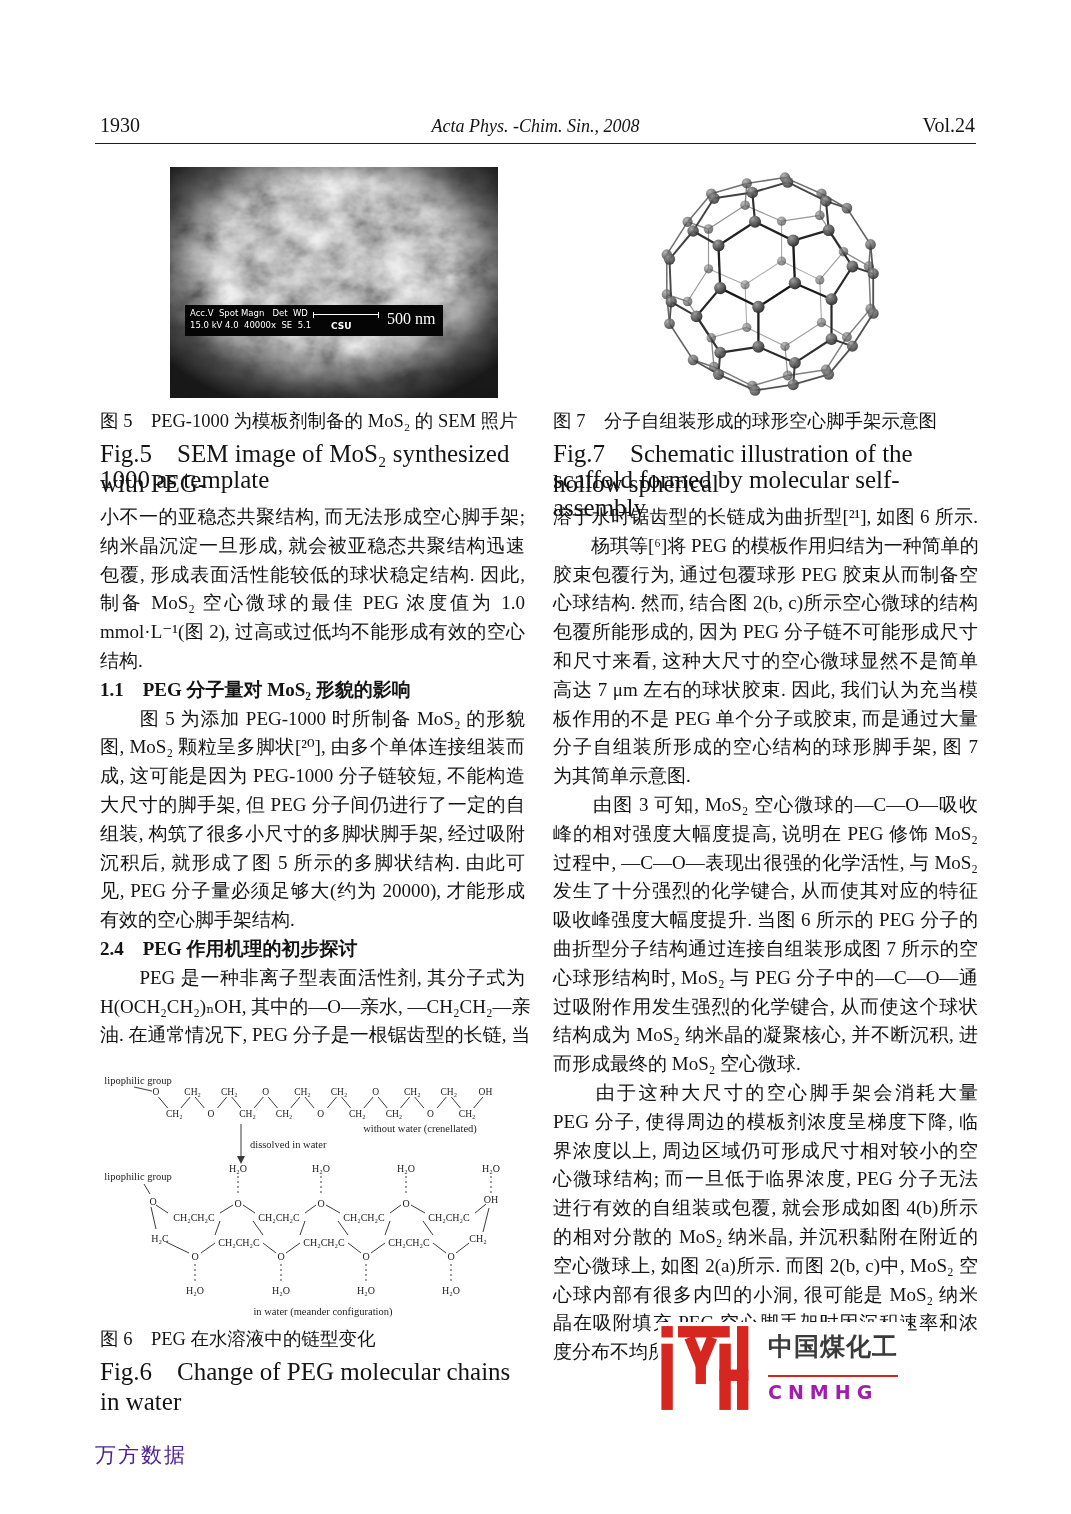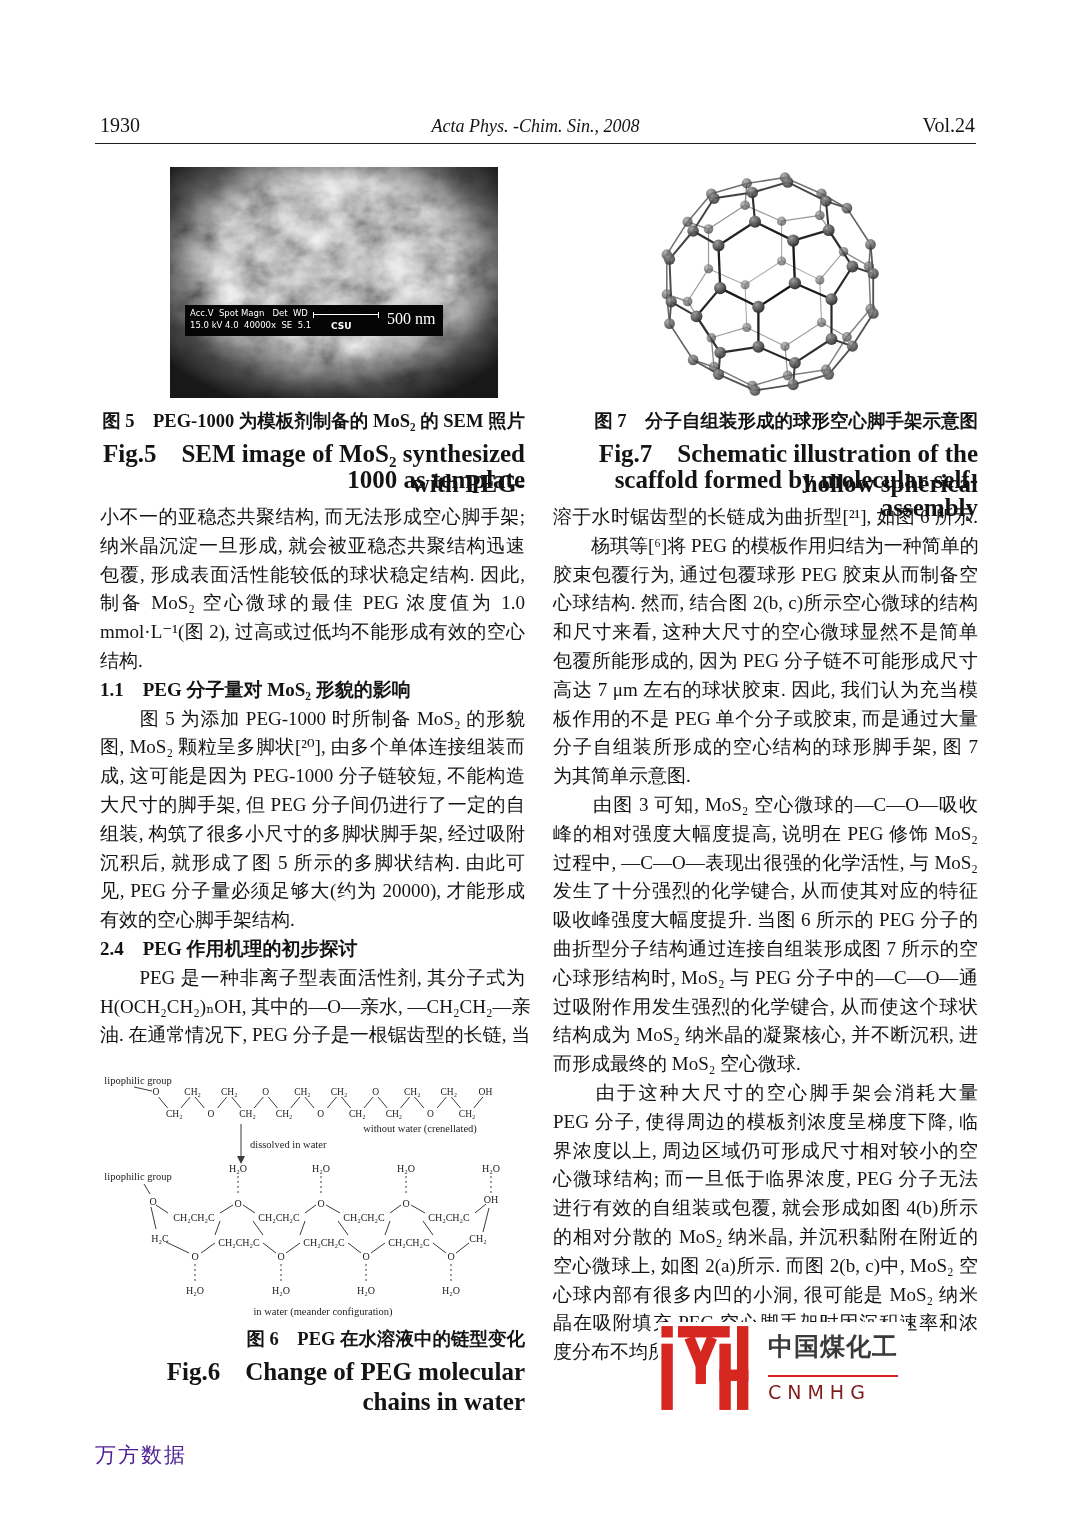--- a/index.html
+++ b/index.html
@@ -15,36 +15,36 @@
   .sem svg{position:absolute;left:0;top:0;}
   .sem-bar{position:absolute;left:15px;bottom:8px;width:258px;height:31px;background:#050505;color:#fff;}
   .sem-bar pre{position:absolute;left:5px;top:2px;margin:0;font-family:"DejaVu Sans",sans-serif;font-size:8.5px;line-height:12px;}
   .sbar{position:absolute;left:128px;top:7px;width:64px;height:6px;border-left:1.5px solid #fff;border-right:1.5px solid #fff;}
   .sbar::after{content:"";position:absolute;left:0;right:0;top:2px;border-top:1.5px solid #fff;}
   .sem-csu{position:absolute;left:146px;top:16px;font-family:"DejaVu Sans",sans-serif;font-size:9px;font-weight:bold;}
   .sem-500{position:absolute;left:202px;top:5px;font-size:16px;}
   
   .bucky-wrap{position:absolute;left:652px;top:166px;width:236px;height:236px;}
   
-  .cap{position:absolute;width:425px;text-align:right;font-weight:bold;}
+  .cap{position:absolute;width:425px;text-align:left;font-weight:normal;}
   .cap div{height:29px;}
   .cap .cn{font-size:18.5px;}
   .cap .en{font-size:25px;}
   
   .col{position:absolute;width:425px;font-size:19px;line-height:28.8px;}
   .col .line{height:28.8px;text-align:justify;text-align-last:justify;white-space:nowrap;}
   .col .line.last{text-align-last:left;}
   .col .head .line{font-weight:bold;text-align-last:left;}
   
   .fig6{position:absolute;left:98px;top:1072px;}
   
   .logo{position:absolute;left:658px;top:1322px;background:#fff;display:flex;align-items:flex-start;padding:2px 10px 4px 2px;}
   .logo-txt{margin-left:12px;padding-top:6px;font-family:"DejaVu Sans","Liberation Sans",sans-serif;}
   .logo-cn{font-size:25px;font-weight:bold;color:#3a3a3a;letter-spacing:1px;padding-bottom:12px;border-bottom:2.5px solid #d5261f;}
-  .logo-en{font-size:19px;color:#7f1d1d;letter-spacing:6px;margin-top:4px;}
+  .logo-en{font-size:19px;color:#a21caf;letter-spacing:6px;margin-top:4px;font-weight:bold;}
   
   .wm{position:absolute;left:95px;top:1441px;font-family:Liberation Sans, sans-serif;
       font-size:21px;color:#4c1d95;letter-spacing:2px;}
 </style>
 </head>
 <body>
 
 <div class="page">
 
   <div class="hdr-left">1930</div>
@@ -290,22 +290,22 @@
       </div>
     </div>
   <div class="col" style="left:553px;top:503px;">
       <div class="blk">
         <div class="line">溶于水时锯齿型的长链成为曲折型[²¹], 如图 6 所示.</div>
       </div>
       <div class="blk">
         <div class="line">　　杨琪等[⁶]将 PEG 的模板作用归结为一种简单的</div>
         <div class="line">胶束包覆行为, 通过包覆球形 PEG 胶束从而制备空</div>
         <div class="line">心球结构. 然而, 结合图 2(b, c)所示空心微球的结构</div>
+        <div class="line">包覆所能形成的, 因为 PEG 分子链不可能形成尺寸</div>
         <div class="line">和尺寸来看, 这种大尺寸的空心微球显然不是简单</div>
-        <div class="line">包覆所能形成的, 因为 PEG 分子链不可能形成尺寸</div>
         <div class="line">高达 7 μm 左右的球状胶束. 因此, 我们认为充当模</div>
         <div class="line">板作用的不是 PEG 单个分子或胶束, 而是通过大量</div>
         <div class="line">分子自组装所形成的空心结构的球形脚手架, 图 7</div>
         <div class="line last">为其简单示意图.</div>
       </div>
       <div class="blk">
         <div class="line">　　由图 3 可知, MoS₂ 空心微球的—C—O—吸收</div>
         <div class="line">峰的相对强度大幅度提高, 说明在 PEG 修饰 MoS₂</div>
         <div class="line">过程中, —C—O—表现出很强的化学活性, 与 MoS₂</div>
         <div class="line">发生了十分强烈的化学键合, 从而使其对应的特征</div>

